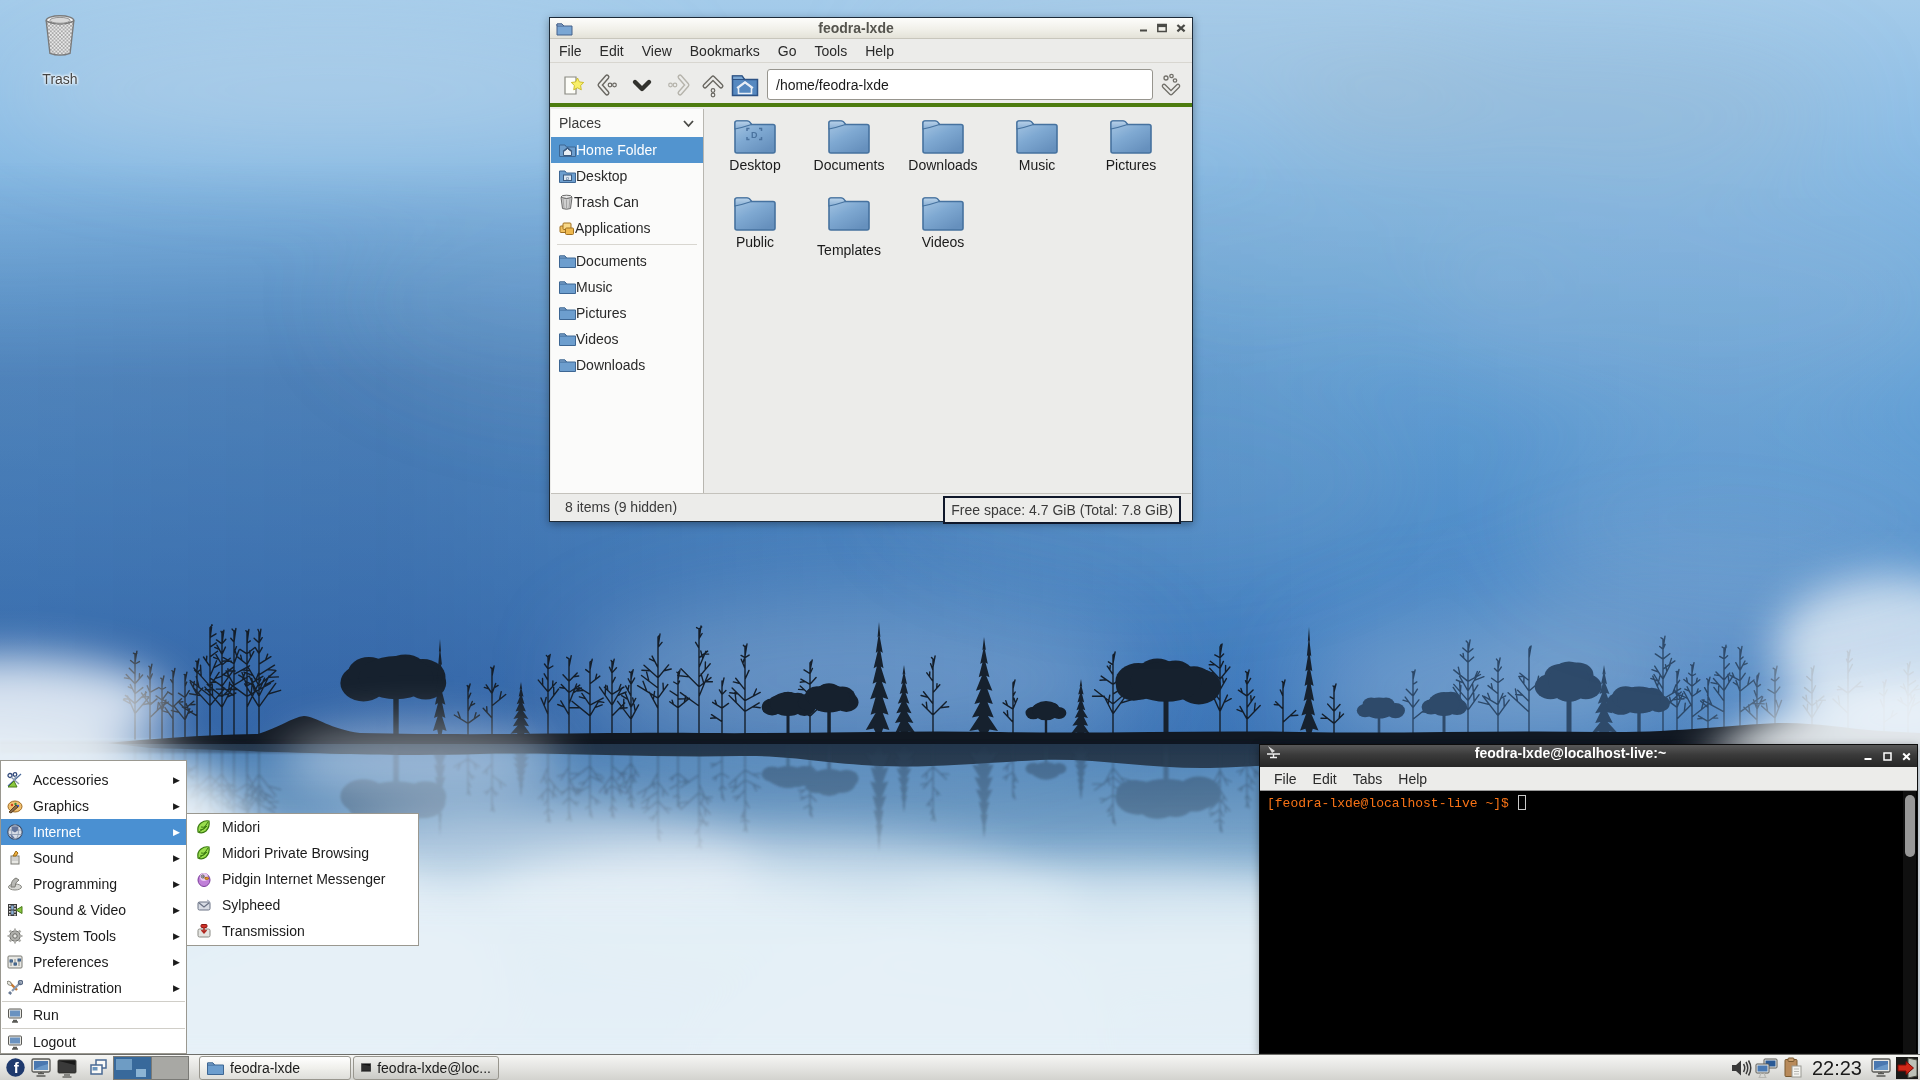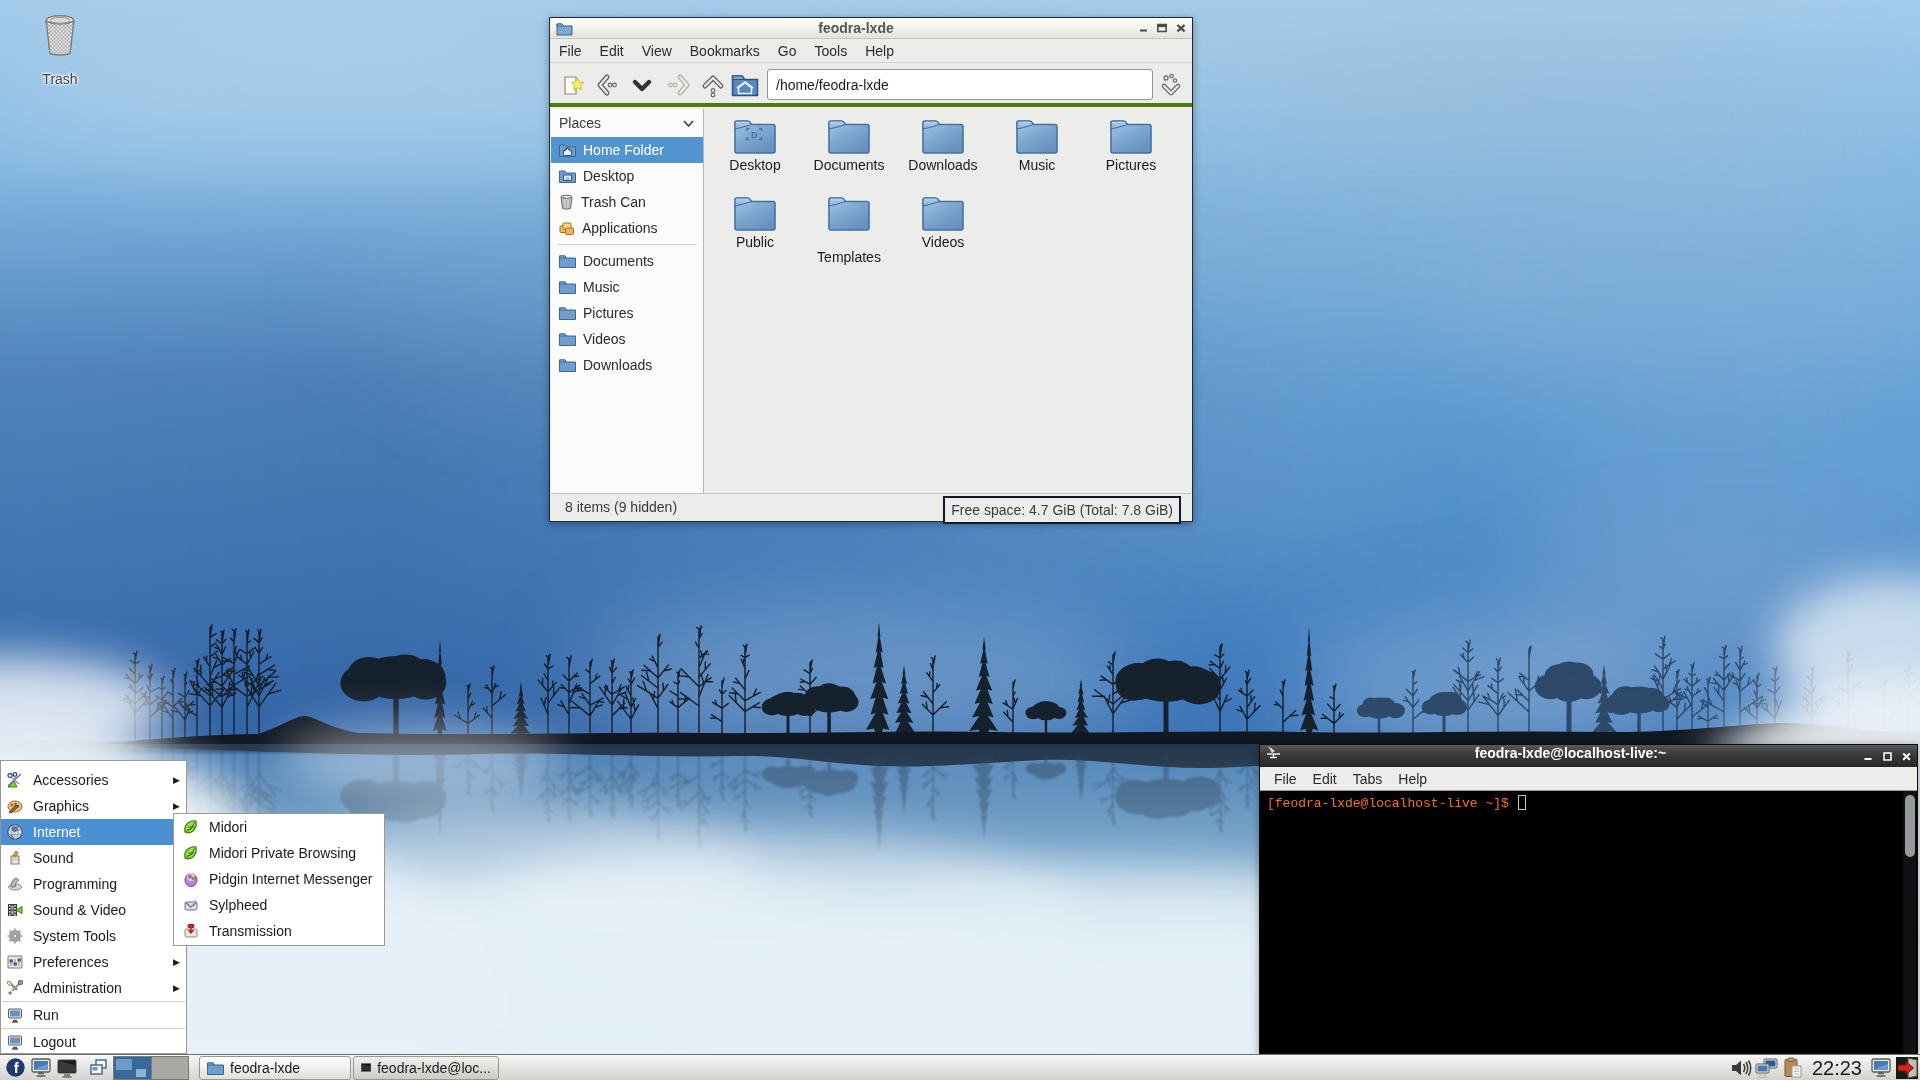--- a/index.html
+++ b/index.html
@@ -11,42 +11,42 @@
 .fm-title{height:21px;background:linear-gradient(#fdfdfb,#f0efe8 60%,#e4e2d8);border-bottom:1px solid #c8c6bc;position:relative;display:flex;align-items:center}
 .fm-title .ttl{position:absolute;left:0;right:0;text-align:center;font-weight:bold;font-size:14px;color:#55544e}
 .wbtns{position:absolute;right:6px;top:0;height:100%;display:flex;align-items:center;gap:9px;color:#4a4a46}
 .menubar{height:24px;background:#ececea;display:flex;align-items:center;font-size:14px;color:#2a2a2a;padding-left:0;border-bottom:1px solid #d8d6d0}
 .menubar span{padding:4px 9px}
 .toolbar{height:44px;background:#ececea;border-bottom:4px solid #4d7c0f;position:relative}
 .addr{height:31px;background:#fff;border:1px solid #97958e;border-radius:3px;font-size:14px;color:#1a1a1a;display:flex;align-items:center;padding-left:8px}
 .fm-body{position:absolute;top:91px;bottom:28px;left:1px;right:1px;display:flex}
 .sidebar{width:153px;background:#fbfbfa;border-right:1px solid #b8b6b0;font-size:14px;color:#2a2a2a}
 .places{display:flex;align-items:center;padding:6px 8px;color:#3a3a3a}
-.sitem{display:flex;align-items:center;height:26px;padding-left:8px;gap:7px;white-space:nowrap}
+.sitem{display:flex;align-items:center;height:26px;padding-left:8px;white-space:nowrap}
 .sitem.sel{background:#5294cf;color:#fff}
 .ssep{border-top:1px solid #d8d6d0;margin:3px 6px}
 .icons{flex:1;background:#ececea;position:relative}
 .fitem{position:absolute;width:94px;text-align:center;font-size:14px;color:#1a1a1a}
 .fitem svg{display:block;margin:0 auto}
 .statusbar{position:absolute;left:1px;right:1px;bottom:1px;height:27px;background:#ececea;border-top:1px solid #c4c2bc;font-size:14px;color:#3a3a3a;display:flex;align-items:center}
 .freebox{position:absolute;right:10px;top:2px;bottom:16px;border:2px solid #0f172a;display:flex;align-items:center;padding:12px 6px;background:#ececea}
 
 #term{left:1259px;top:744px;width:659px;height:310px;border:1px solid #0d0d0d;background:#000}
 .t-title{height:22px;background:linear-gradient(#585858,#3a3a3a 45%,#262626);position:relative;display:flex;align-items:flex-start}
 .t-title .ttl{position:absolute;left:0;right:0;text-align:center;font-weight:bold;font-size:14px;color:#fff}
 .t-menu{height:24px;background:#ececea;display:flex;align-items:center;font-size:14px;color:#2a2a2a;padding-left:6px;border-bottom:1px solid #999}
 .t-menu span{padding:4px 8px}
 .t-screen{position:absolute;top:46px;left:1px;right:14px;bottom:0;background:#000;font-family:"Liberation Mono",monospace;font-size:13px;color:#f97316;padding:4px 0 0 6px;white-space:pre}
 .t-scroll{position:absolute;top:46px;right:1px;width:13px;bottom:0;background:#101010}
 .t-thumb{position:absolute;top:4px;left:1.5px;width:10px;height:62px;background:#989898;border-radius:5px}
 .cursor{display:inline-block;width:8px;height:15px;border:1.5px solid #c8c8c8;vertical-align:-3px;margin-left:1px}
 
 .menu{position:absolute;background:#fff;border:1px solid #9a9890;font-size:14px;color:#1a1a1a}
 #mainmenu{left:0;top:760px;width:187px;height:294px;padding-top:6px;box-sizing:border-box}
-#submenu{left:173px;top:813px;width:212px;height:133px}
+#submenu{left:186px;top:813px;width:233px;height:133px}
 .mitem{display:flex;align-items:center;height:26px;padding:0 6px;gap:10px;position:relative}
 .mitem .arr{position:absolute;right:6px;font-size:9px;color:#1a1a1a}
 .mitem.hl{background:#4a90d2;color:#fff}
 .mitem.hl .arr{color:#fff}
 .msep{border-top:1px solid #d0cec8;margin:0 1px}
 
 #taskbar{position:absolute;left:0;bottom:0;width:1920px;height:26px;background:linear-gradient(#f6f6f4,#e3e3e0 55%,#d2d2ce);border-top:1px solid #6e6e6a;display:flex;align-items:center}
 .tbicon{width:24px;height:24px;margin:0 1px;display:flex;align-items:center;justify-content:center}
 .pager{width:76px;height:24px;margin:0 2px;display:flex;border:1px solid #7a7a76}
 .pcell1{flex:1;background:#38699b;position:relative}
@@ -539,21 +539,21 @@
                 <stop offset="1" stop-color="#6690bd"></stop>
               </linearGradient>
               <linearGradient id="ft" x1="0" y1="0" x2="0" y2="1">
                 <stop offset="0" stop-color="#b9d2e9"></stop>
                 <stop offset="1" stop-color="#88aed4"></stop>
               </linearGradient>
             </defs>
             <path d="M2 34 V6 q0-2 2-2 h10 q2 0 3 1.5 l1.5 2 H40 q2 0 2 2 V34 q0 2-2 2 H4 q-2 0-2-2z" fill="url(#fg)" stroke="#46729f" stroke-width="1.6"></path>
             <path d="M2 12 V6 q0-2 2-2 h10 q2 0 3 1.5 l1.5 2 q-9 3-16.5 4.5z" fill="url(#ft)" stroke="#46729f" stroke-width="1.2"></path>
           </svg>
-          <div style="margin-top:17px">Templates</div>
+          <div style="margin-top:10px">Templates</div>
         </div>
         <div class="fitem" style="left:192px;top:85px">
           <svg width="44" height="38" viewBox="0 0 44 38">
             <defs>
               <linearGradient id="fg" x1="0" y1="0" x2="0.7" y2="1">
                 <stop offset="0" stop-color="#a8c7e4"></stop>
                 <stop offset="0.5" stop-color="#7fa9d2"></stop>
                 <stop offset="1" stop-color="#6690bd"></stop>
               </linearGradient>
               <linearGradient id="ft" x1="0" y1="0" x2="0" y2="1">

